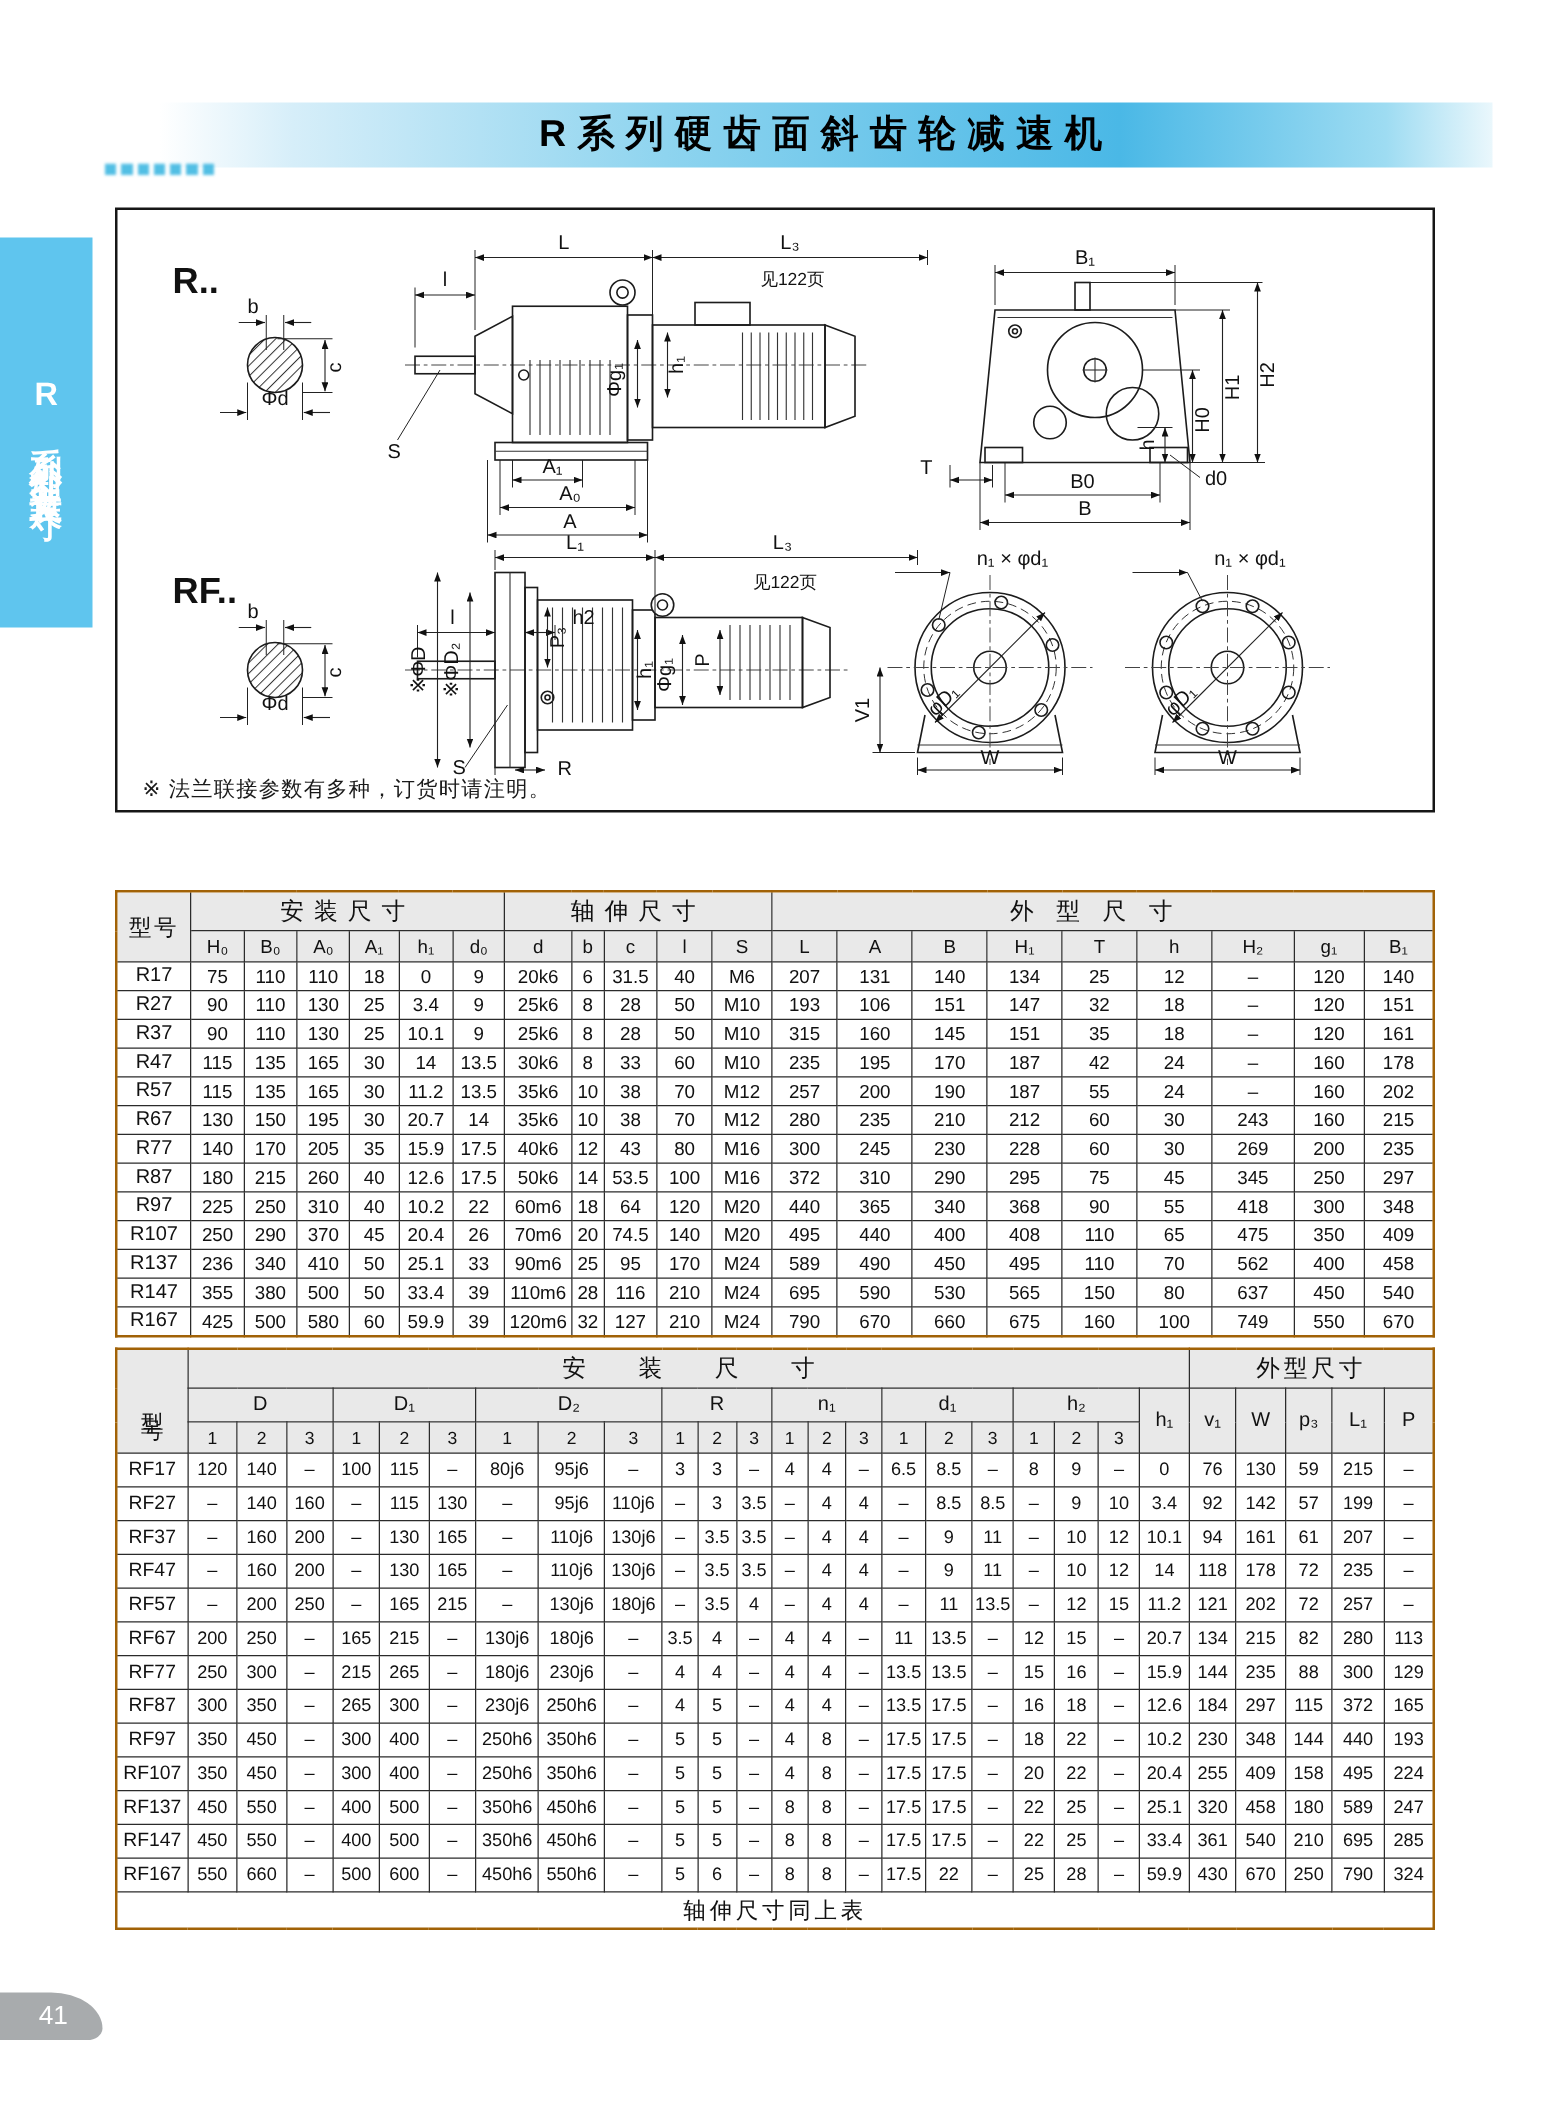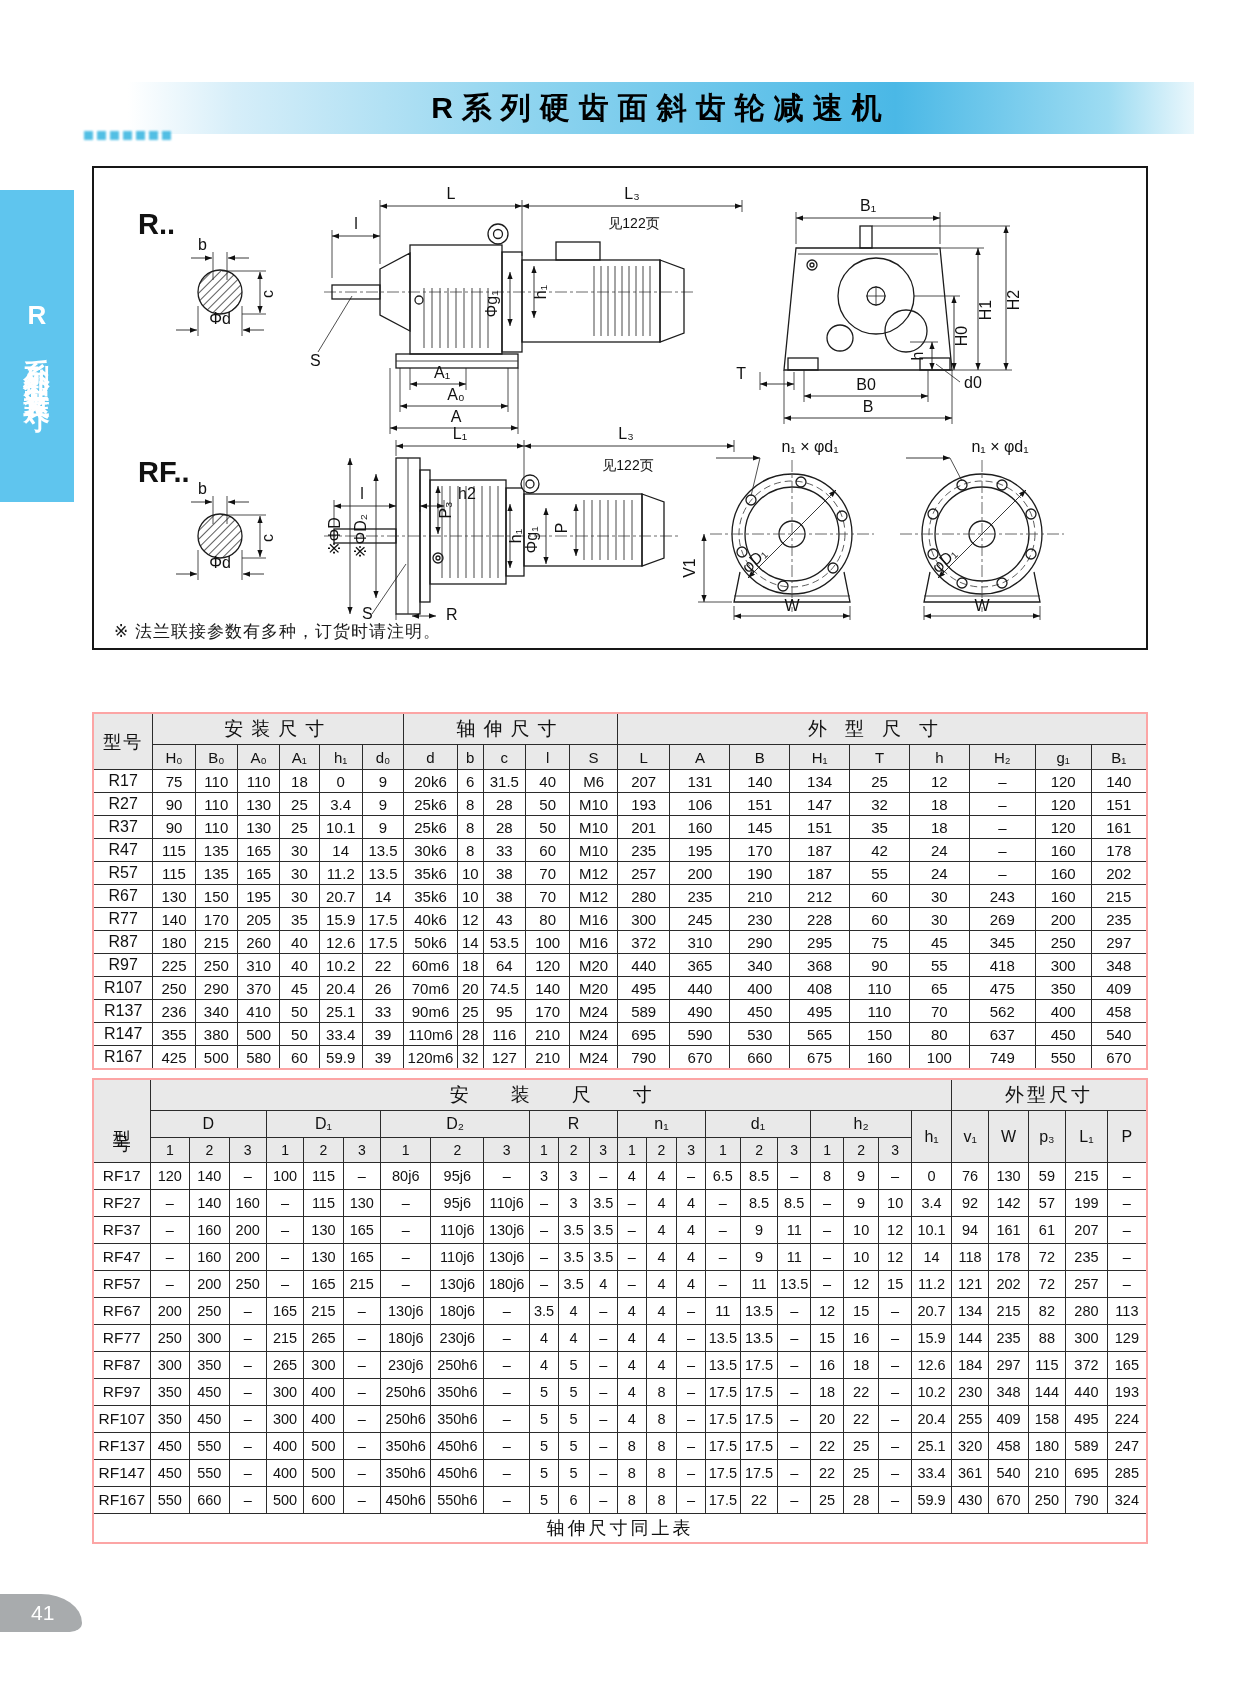--- a/index.html
+++ b/index.html
@@ -31,21 +31,21 @@
   .f{fill:none;stroke:#333;stroke-width:.9;}
   .d{stroke:#222;stroke-width:.9;fill:none;}
   .e{stroke:#222;stroke-width:.8;fill:none;}
   .cl{stroke:#444;stroke-width:.8;fill:none;stroke-dasharray:12 3 3 3;}
   .bc{fill:none;stroke:#333;stroke-width:.8;stroke-dasharray:7 4;}
 
   
   .twrap{position:absolute;left:92px;width:1056px;}
   .t1wrap{top:712px;}
   .t2wrap{top:1078px;}
-  table{border-collapse:collapse;table-layout:fixed;width:100%;border:2px solid #fca5a5;}
+  table{border-collapse:collapse;table-layout:fixed;width:100%;border:2px solid #a16207;}
   th,td{border:1px solid #2b2b2b;text-align:center;vertical-align:middle;padding:0;
         font-weight:normal;white-space:nowrap;overflow:hidden;}
   thead th{background:#e9e9e9;}
   .g-row th{height:30px;font-size:19px;}
   .ls1{letter-spacing:8px;}
   .ls2{letter-spacing:18px;}
   .ls3{letter-spacing:42px;text-indent:42px;}
   .ls4{letter-spacing:3px;}
   .t1 .c-row th{height:24px;font-size:15px;}
   .t1 td{height:22px;font-size:15px;}
@@ -435,21 +435,21 @@
           <td>110</td>
           <td>130</td>
           <td>25</td>
           <td>10.1</td>
           <td>9</td>
           <td>25k6</td>
           <td>8</td>
           <td>28</td>
           <td>50</td>
           <td>M10</td>
-          <td>201</td>
+          <td>315</td>
           <td>160</td>
           <td>145</td>
           <td>151</td>
           <td>35</td>
           <td>18</td>
           <td>–</td>
           <td>120</td>
           <td>161</td>
         </tr>
         <tr>

